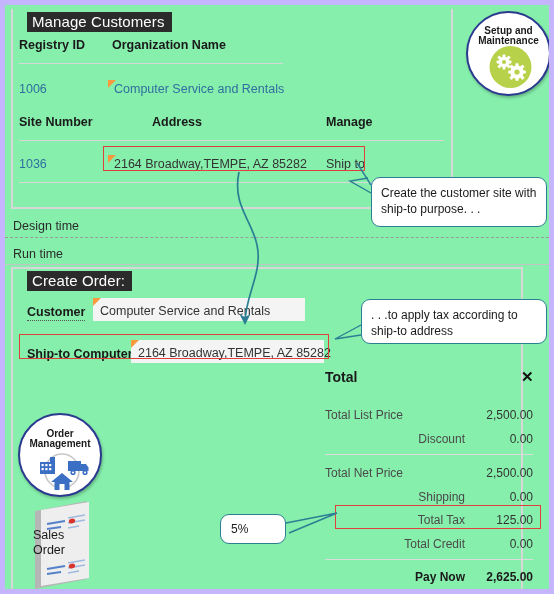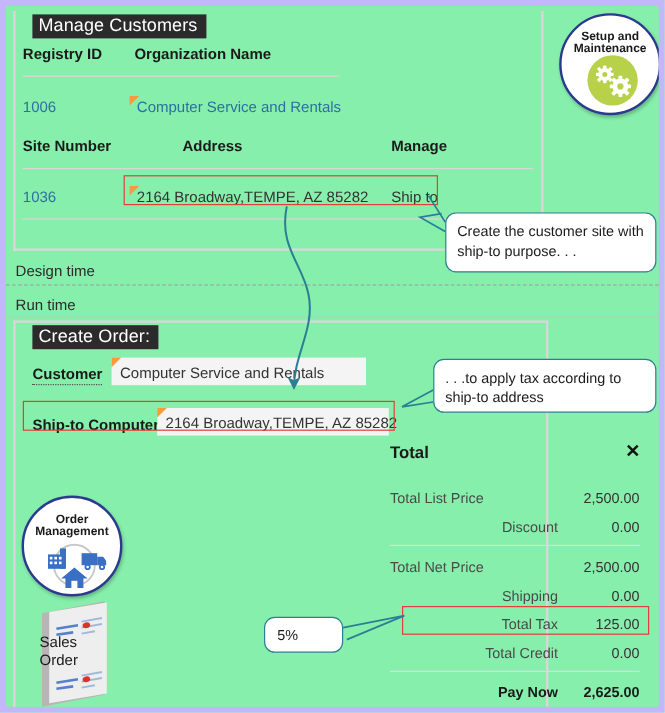--- a/index.html
+++ b/index.html
@@ -103,21 +103,21 @@
     position: absolute;
     border-top: 1px solid #c4c4c4;
     height: 0;
   }
 
   
   #runtime-panel {
     position: absolute;
     left: 6px;
     top: 262px;
-    width: 446px;
+    width: 512px;
     height: 326px;
     border: 2px solid #d7d7d7;
     box-sizing: border-box;
   }
 
   .field-label {
     position: absolute;
     font-size: 12.5px;
     font-weight: bold;
     color: #1a1a1a;

